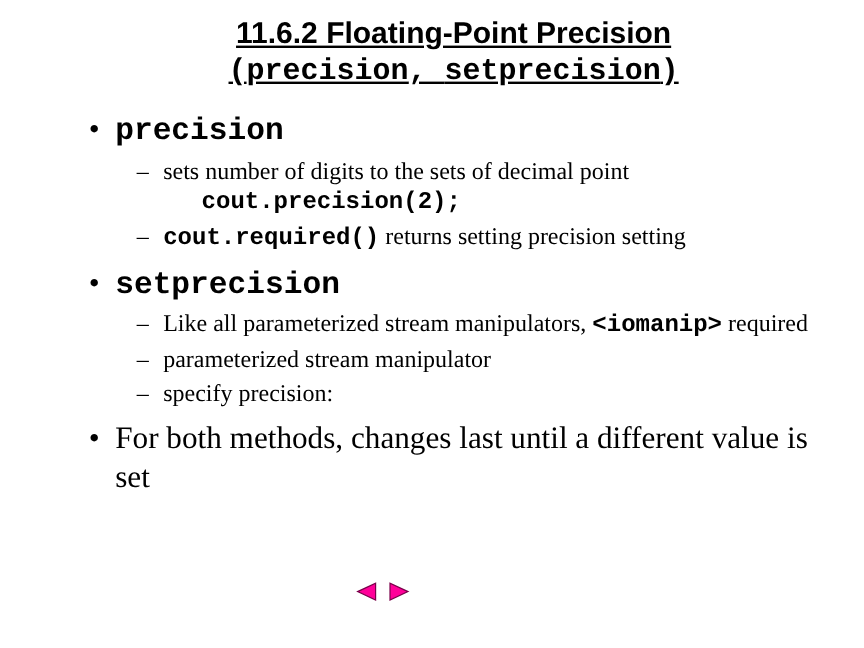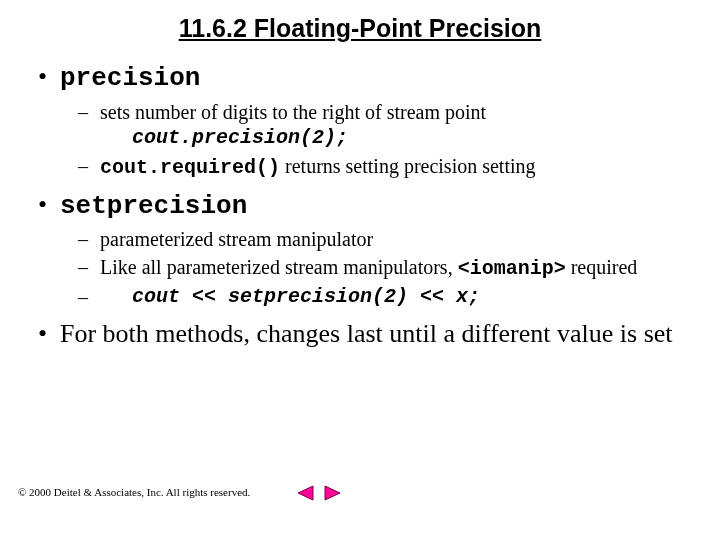--- a/index.html
+++ b/index.html
@@ -10,20 +10,21 @@
     background: #fff;
     font-family: "Times New Roman", Times, serif;
     color: #000;
     overflow: hidden;
   }
   .slide {
     position: relative;
     width: 720px;
     height: 508px;
     box-sizing: border-box;
+    padding-left: 36px;
   }
   .title-block {
     text-align: center;
     padding-top: 14px;
   }
   .title-line1 {
     font-family: Arial, Helvetica, sans-serif;
     font-weight: bold;
     font-size: 25px;
     text-decoration: underline;
@@ -78,21 +79,20 @@
     top: 0;
     font-size: 20px;
   }
   .code {
     font-family: "Courier New", Courier, monospace;
     font-weight: bold;
   }
   .sub-indent {
     display: block;
     padding-left: 32px;
-    font-style: italic;
   }
   .footer {
     position: absolute;
     left: 18px;
     bottom: 10px;
     font-size: 11px;
     font-family: "Times New Roman", Times, serif;
   }
   .nav-arrows {
     position: absolute;
@@ -103,57 +103,59 @@
   }
   .nav-arrows svg { display: block; }
 </style>
 </head>
 <body>
 
 <div class="slide">
 
   <div class="title-block">
     <div class="title-line1">11.6.2  Floating-Point Precision</div>
+    <div class="title-line2">
+      <span>(</span><span>precision</span><span>, </span><span>setprecision</span><span>)</span>
+    </div>
   </div>
 
   <ul class="level1">
 
     <li>
       <span class="mono">precision</span>
       <ul class="level2">
         <li>
-          <span>sets number of digits to the right of stream point</span>
+          <span>sets number of digits to the sets of decimal point</span>
           <span class="sub-indent code">cout.precision(2);</span>
         </li>
         <li>
           <span class="code">cout.required()</span><span> returns setting precision setting</span>
         </li>
       </ul>
     </li>
 
     <li class="tight">
       <span class="mono">setprecision</span>
       <ul class="level2">
-        <li>parameterized stream manipulator</li>
         <li>
           <span>Like all parameterized stream manipulators, </span><span class="code">&lt;iomanip&gt;</span><span> required</span>
         </li>
+        <li>parameterized stream manipulator</li>
         <li>
-          <span class="sub-indent code">cout &lt;&lt; setprecision(2) &lt;&lt; x;</span>
+          <span>specify precision:</span>
         </li>
       </ul>
     </li>
 
     <li>
       <span>For both methods, changes last until a different value is set</span>
     </li>
 
   </ul>
 
-  <div class="footer">© 2000 Deitel &amp; Associates, Inc.  All rights reserved.</div>
 
   <div class="nav-arrows">
     <span>
       <svg width="20" height="18">
           <polygon points="18,2 18,16 3,9" fill="#ff0099" stroke="#7a004a" stroke-width="1"></polygon>
         </svg>
     </span>
     <span>
       <svg width="20" height="18">
           <polygon points="2,2 2,16 17,9" fill="#ff0099" stroke="#7a004a" stroke-width="1"></polygon>

